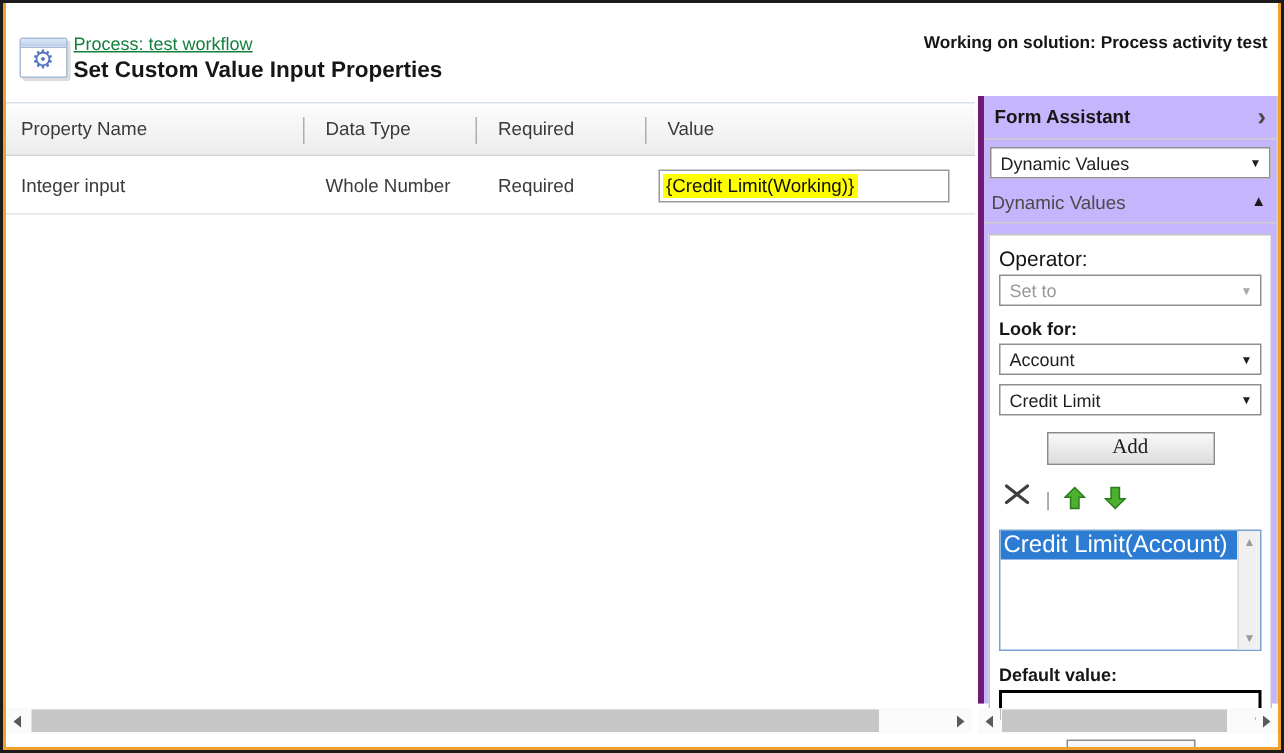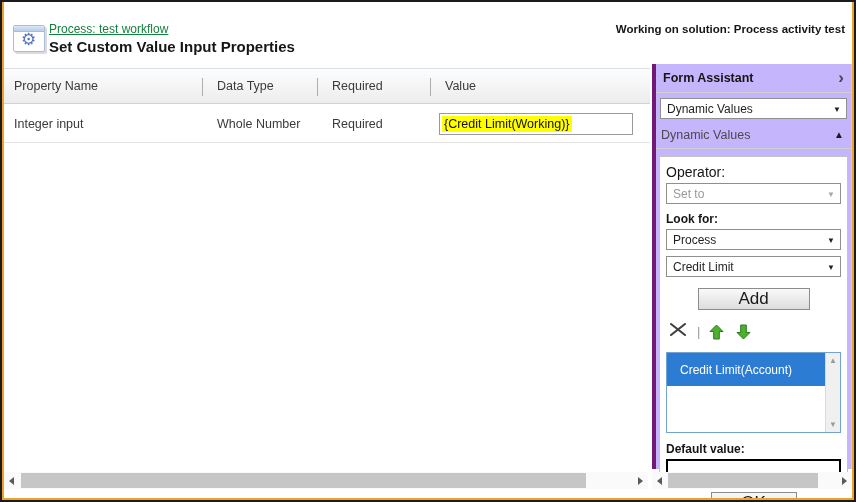--- a/index.html
+++ b/index.html
@@ -86,33 +86,33 @@
   .section-line { margin-top:1px; border-bottom:1px solid #cfcfcf; }
 
   .group-box { margin:7px 3px 0 3px; border:1px solid #c3c3c3; background:#fff; padding:7px 6px 0 6px; height:318px; }
   .op-label { font-size:14px; font-weight:normal; color:#161616; }
   .gb-select { margin-top:3px; }
   .lf-label { margin-top:8px; font-size:12px; font-weight:bold; color:#161616; }
   .mt6 { margin-top:6px; }
 
   .btn {
     display:block; border:1px solid #8c8c8c; background:linear-gradient(#f9f9f9,#dddddd);
-    font-family:Liberation Sans, sans-serif; font-size:17px; color:#1a1a1a; cursor:pointer;
+    font-family:Liberation Serif, serif; font-size:14px; color:#1a1a1a; cursor:pointer;
   }
   .add-btn { width:112px; height:22px; margin:11px auto 0 auto; }
   .ok-btn { width:86px; height:22px; margin:13px auto 0 auto; }
 
   .icon-row { margin-top:12px; display:flex; align-items:center; padding-left:3px; }
   .x-icon { cursor:pointer; }
   .icon-pipe { color:#9a9a9a; font-size:13px; margin:0 9px 0 10px; }
   .arrow-icon { cursor:pointer; margin-right:12px; display:inline-flex; }
 
   .listbox { margin-top:11px; height:81px; border:1px solid #74a2d1; display:flex; background:#fff; }
   .list-items { flex:1; overflow:hidden; }
-  .list-item { height:33px; background:#2c7cd4; color:#fff; font-size:12px; display:flex; align-items:center; padding-left:13px; cursor:default; }
+  .list-item { height:19px; background:#2c7cd4; color:#fff; font-size:16px; display:flex; align-items:center; padding-left:2px; cursor:default; }
   .list-vscroll { width:15px; background:#f0f0f0; border-left:1px solid #dadada; position:relative; }
   .list-vscroll .vup { position:absolute; top:3px; left:0; width:100%; text-align:center; font-size:8px; color:#9b9b9b; }
   .list-vscroll .vdown { position:absolute; bottom:3px; left:0; width:100%; text-align:center; font-size:8px; color:#9b9b9b; }
 
   .defv-label { margin-top:9px; font-size:12px; font-weight:bold; color:#161616; }
   .defv-input { margin-top:3px; width:100%; height:20px; border:2px solid #000; background:#fff; font-size:12px; padding:0 3px; outline:none; }
 </style>
 </head>
 <body>
 
@@ -181,21 +181,21 @@
 
     <div class="group-box">
       <div class="op-label">Operator:</div>
       <div class="select gb-select disabled">
         <span>Set to</span>
         <span class="arrow">▼</span>
       </div>
 
       <div class="lf-label">Look for:</div>
       <div class="select gb-select">
-        <span>Process</span>
+        <span>Account</span>
         <span class="arrow">▼</span>
       </div>
       <div class="select gb-select mt6">
         <span>Credit Limit</span>
         <span class="arrow">▼</span>
       </div>
 
       <button class="btn add-btn">Add</button>
 
       <div class="icon-row">

